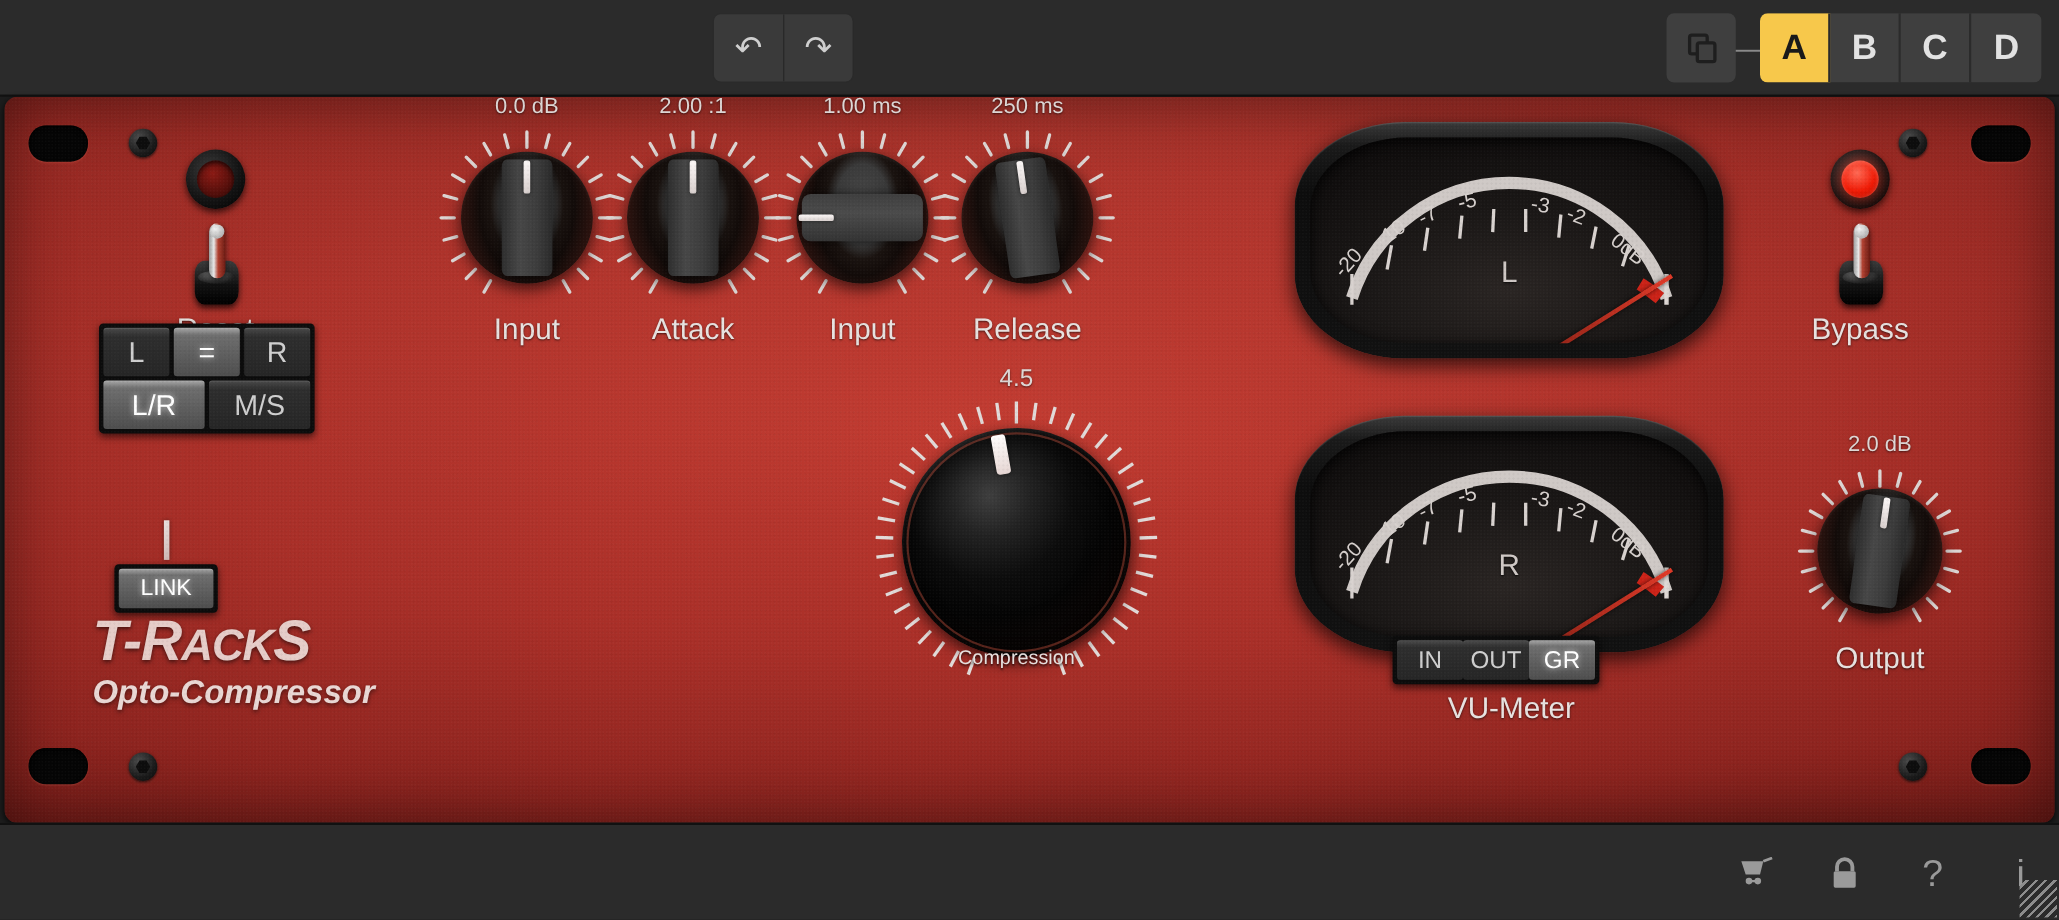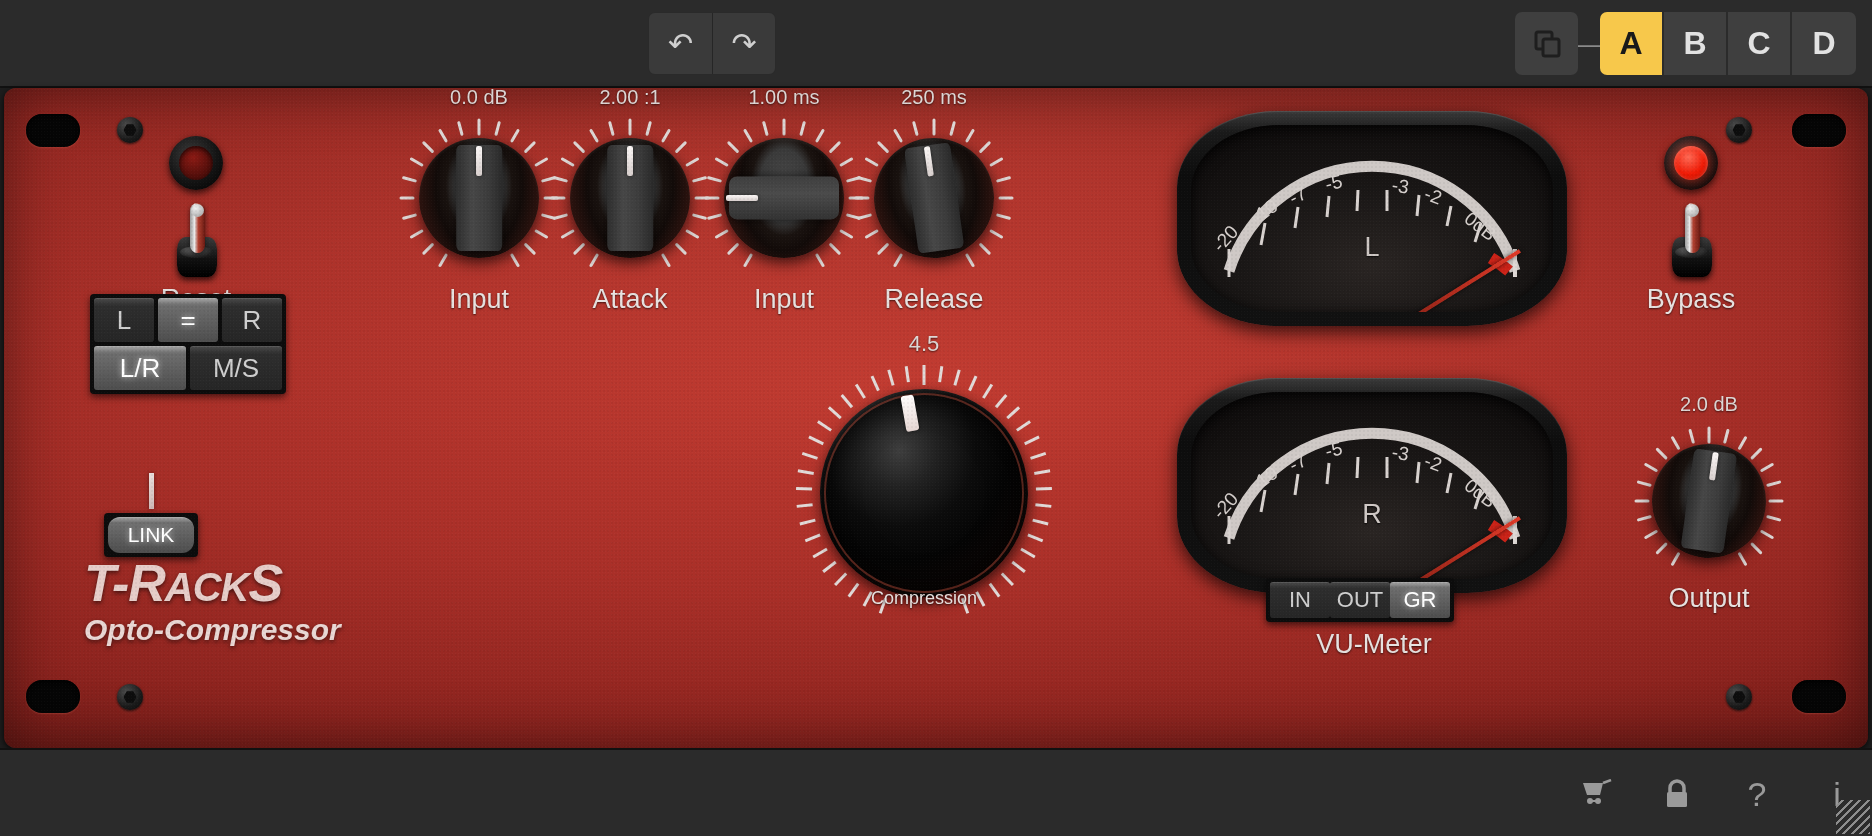--- a/index.html
+++ b/index.html
@@ -199,21 +199,21 @@
   .link-line {
     position: absolute; width: 5px; height: 36px;
     background: linear-gradient(180deg, #e9dedc, #cfbab7);
     box-shadow: 0 0 4px rgba(0,0,0,.4);
   }
   .link-btn {
     position: absolute;
     background: #0c0c0c; padding: 4px; border-radius: 4px;
     box-shadow: 0 3px 7px rgba(0,0,0,.6);
   }
-  .link-btn .mbtn { width: 86px; height: 36px; font-size: 21px; border-radius: 12px; }
+  .link-btn .mbtn { width: 86px; height: 36px; font-size: 21px; }
 
   
   .knob-unit { position: absolute; }
   .ticks { position: absolute; left: 0; top: 0; }
   .knob {
     position: absolute; border-radius: 50%;
     background:
       radial-gradient(ellipse 60% 90% at 50% 40%, #4a4a4a 0%, #3a3a3a 34%, #1a1310 46%, #120b09 60%, #2a120e 82%, #1a0907 100%);
     box-shadow: 0 5px 14px rgba(0,0,0,.65), inset 0 2px 3px rgba(255,255,255,.06);
     overflow: hidden;

